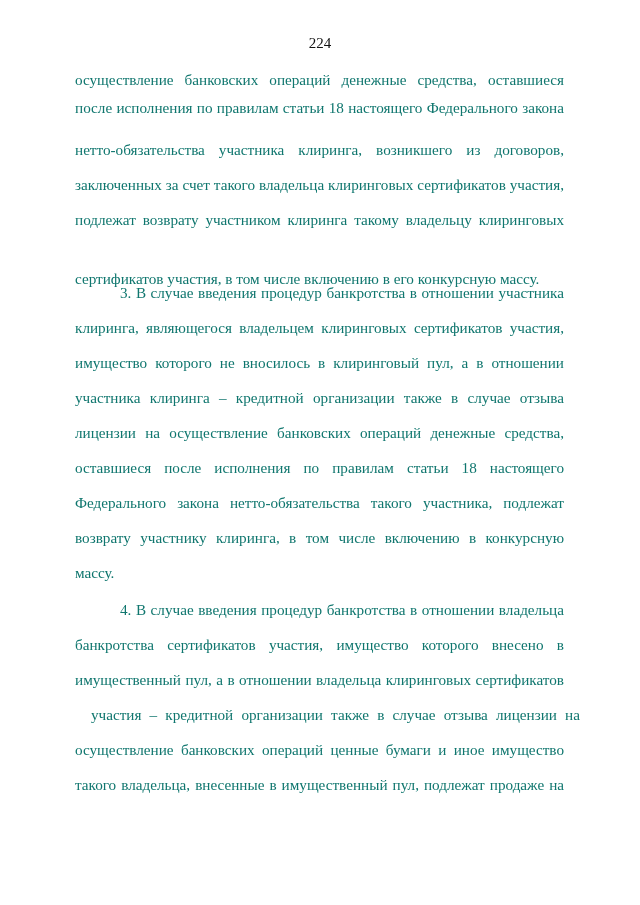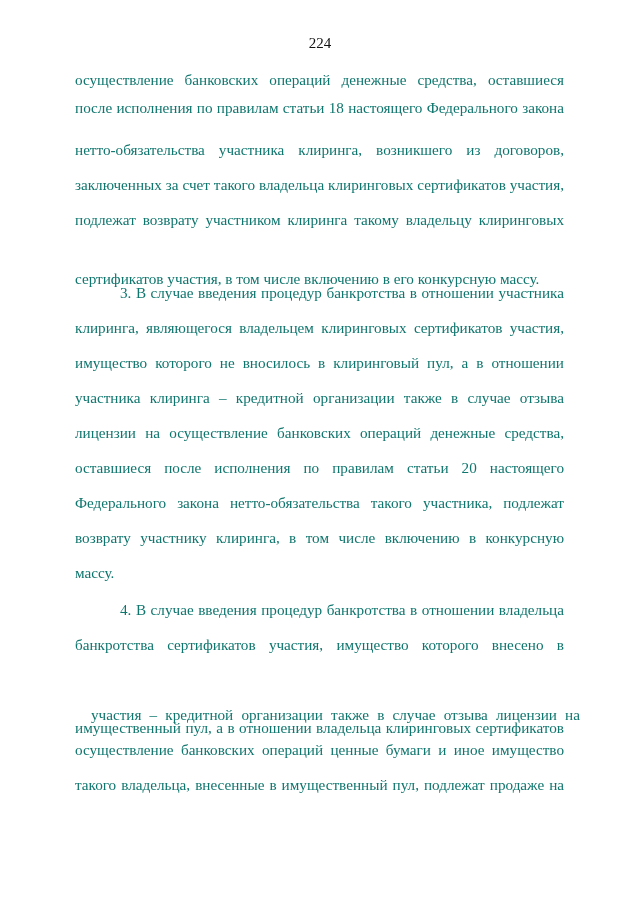--- a/index.html
+++ b/index.html
@@ -28,24 +28,24 @@
       <div class="line" style="top: 90px; margin-top: 8px;">после исполнения по правилам статьи 18 настоящего Федерального закона</div>
       <div class="line" style="top: 140px;">нетто-обязательства участника клиринга, возникшего из договоров,</div>
       <div class="line" style="top: 175px;">заключенных за счет такого владельца клиринговых сертификатов участия,</div>
       <div class="line" style="top: 210px;">подлежат возврату участником клиринга такому владельцу клиринговых</div>
       <div class="line last" style="top: 245px; margin-top: 24px;">сертификатов участия, в том числе включению в его конкурсную массу.</div>
       <div class="line indent" style="top: 283px;">3. В случае введения процедур банкротства в отношении участника</div>
       <div class="line" style="top: 318px;">клиринга, являющегося владельцем клиринговых сертификатов участия,</div>
       <div class="line" style="top: 353px;">имущество которого не вносилось в клиринговый пул, а в отношении</div>
       <div class="line" style="top: 388px;">участника клиринга – кредитной организации также в случае отзыва</div>
       <div class="line" style="top: 423px;">лицензии на осуществление банковских операций денежные средства,</div>
-      <div class="line" style="top: 458px;">оставшиеся после исполнения по правилам статьи 20 настоящего</div>
+      <div class="line" style="top: 458px;">оставшиеся после исполнения по правилам статьи 18 настоящего</div>
       <div class="line" style="top: 493px;">Федерального закона нетто-обязательства такого участника, подлежат</div>
       <div class="line" style="top: 528px;">возврату участнику клиринга, в том числе включению в конкурсную</div>
       <div class="line last" style="top: 563px;">массу.</div>
       <div class="line indent" style="top: 600px;">4. В случае введения процедур банкротства в отношении владельца</div>
       <div class="line" style="top: 635px;">банкротства сертификатов участия, имущество которого внесено в</div>
-      <div class="line" style="top: 670px; margin-top: 48px;">имущественный пул, а в отношении владельца клиринговых сертификатов</div>
+      <div class="line" style="top: 670px;">имущественный пул, а в отношении владельца клиринговых сертификатов</div>
       <div class="line" style="top: 705px; margin-left: 16px;">участия – кредитной организации также в случае отзыва лицензии на</div>
       <div class="line" style="top: 740px;">осуществление банковских операций ценные бумаги и иное имущество</div>
       <div class="line" style="top: 775px;">такого владельца, внесенные в имущественный пул, подлежат продаже на</div>
     </div>
 </div>
 
 </body></html>

